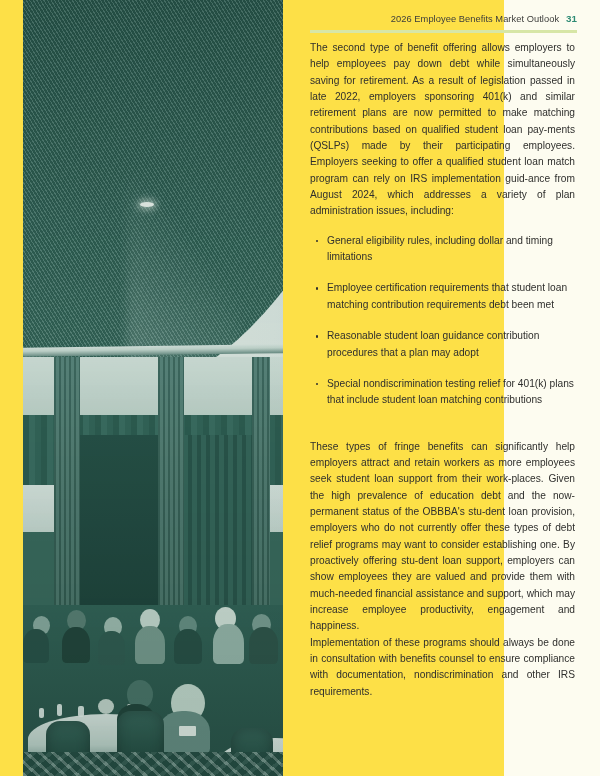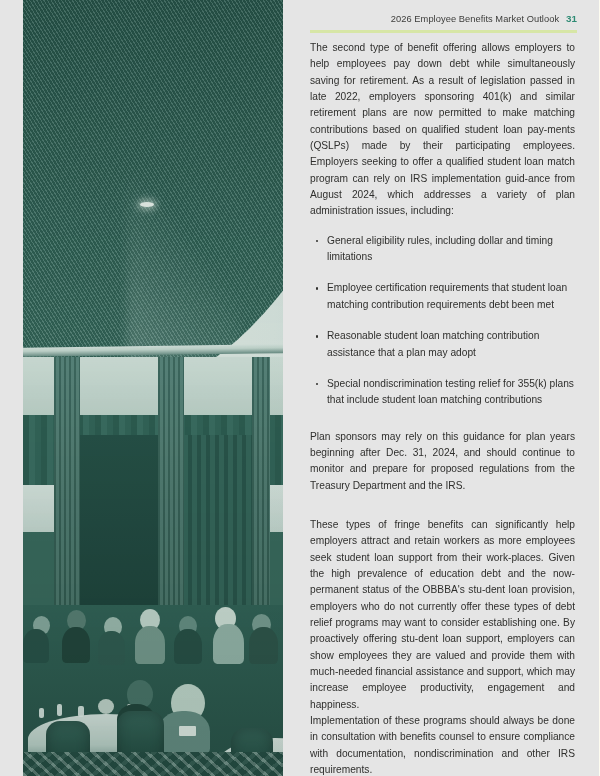--- a/index.html
+++ b/index.html
@@ -12,23 +12,23 @@
     height: 776px;
     background: #fdfcf0;
     font-family: "Liberation Sans", sans-serif;
     overflow: hidden;
     position: relative;
   }
 
   .page {
     position: absolute;
     inset: 0;
-    width: 599px;
+    width: 504px;
     height: 776px;
-    background: #e5e5e5;
+    background: #fde047;
   }
 
   
   .photo-panel {
     position: absolute;
     left: 23px;
     top: 0;
     width: 260px;
     height: 776px;
     overflow: hidden;
@@ -444,27 +444,26 @@
 
     <div class="rule"></div>
 
     <div class="body">
 
       <p class="para">The second type of benefit offering allows employers to help employees pay down debt while simultaneously saving for retirement. As a result of legislation passed   in late 2022, employers sponsoring 401(k) and similar retirement plans are now permitted to make matching contributions based on qualified student loan pay-ments (QSLPs) made by their participating employees. Employers seeking to offer a qualified student loan match program can rely on IRS implementation guid-ance from August 2024, which addresses a variety of plan administration issues, including:</p>
 
       <ul class="bullets">
         <li>General eligibility rules, including dollar and timing limitations</li>
         <li>Employee certification requirements that student loan matching contribution requirements debt been met</li>
-        <li>Reasonable student loan matching contribution assistance that a plan may adopt</li>
-        <li>Special nondiscrimination testing relief for   355(k) plans that include student loan matching contributions</li>
+        <li>Reasonable student loan guidance contribution procedures that a plan may adopt</li>
+        <li>Special nondiscrimination testing relief for   401(k) plans that include student loan matching contributions</li>
       </ul>
 
       <div class="spacer-sm"></div>
 
-      <p class="para">Plan sponsors may rely on this guidance for plan years beginning after Dec. 31, 2024, and should continue to monitor and prepare for proposed regulations from   the Treasury Department and the IRS.</p>
 
       <div class="spacer-sm"></div>
 
       <p class="para tight">These types of fringe benefits can significantly help employers attract and retain workers as more employees seek student loan support from their work-places. Given the high prevalence of education debt and the now-permanent status of the OBBBA's stu-dent loan provision, employers who do not currently offer these types of debt relief programs may want to consider establishing one. By proactively offering stu-dent loan support, employers can show employees they are valued and provide them with much-needed financial assistance and support, which may increase employee productivity, engagement and happiness.</p>
 
       <p class="para">Implementation of these programs should always be done in consultation with benefits counsel to ensure compliance with documentation, nondiscrimination and other IRS requirements.</p>
     </div>
   </div>
 </div>
 

